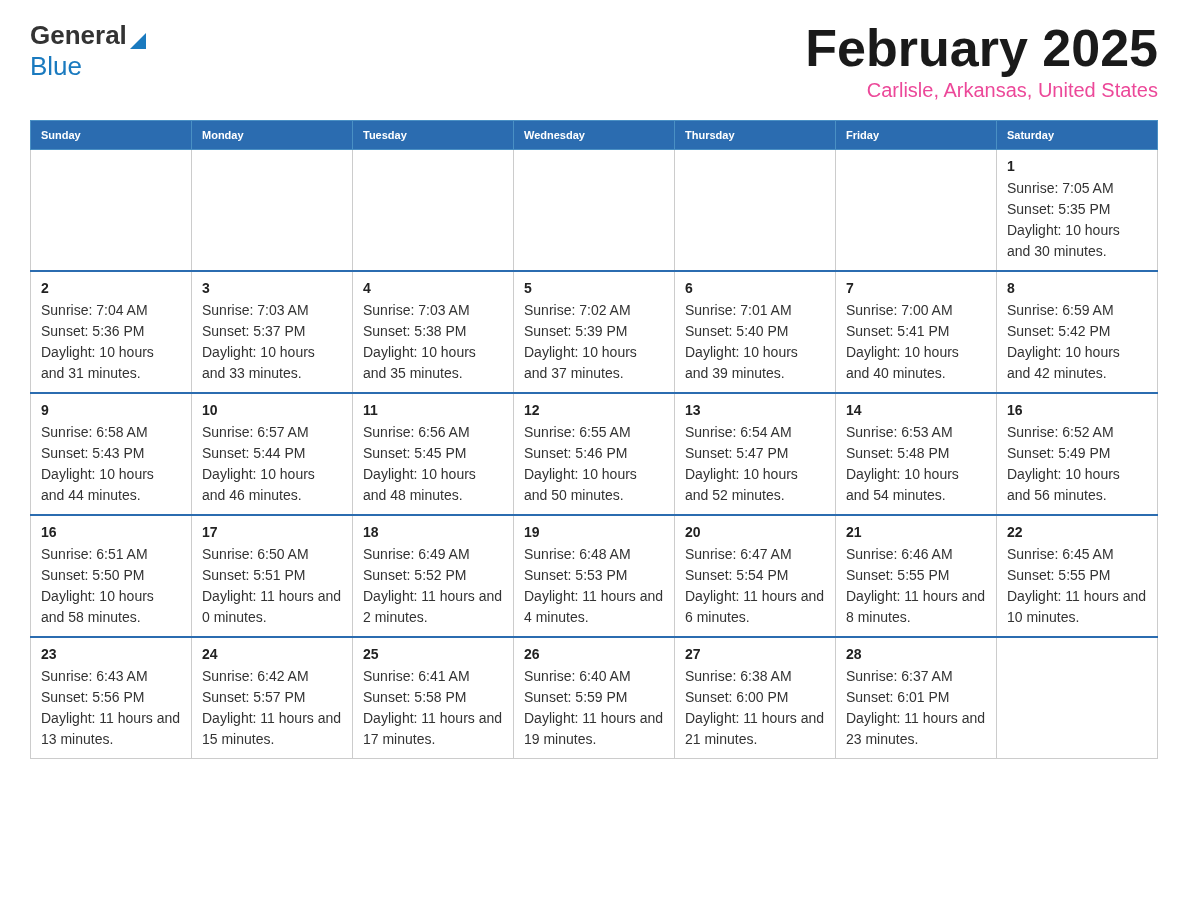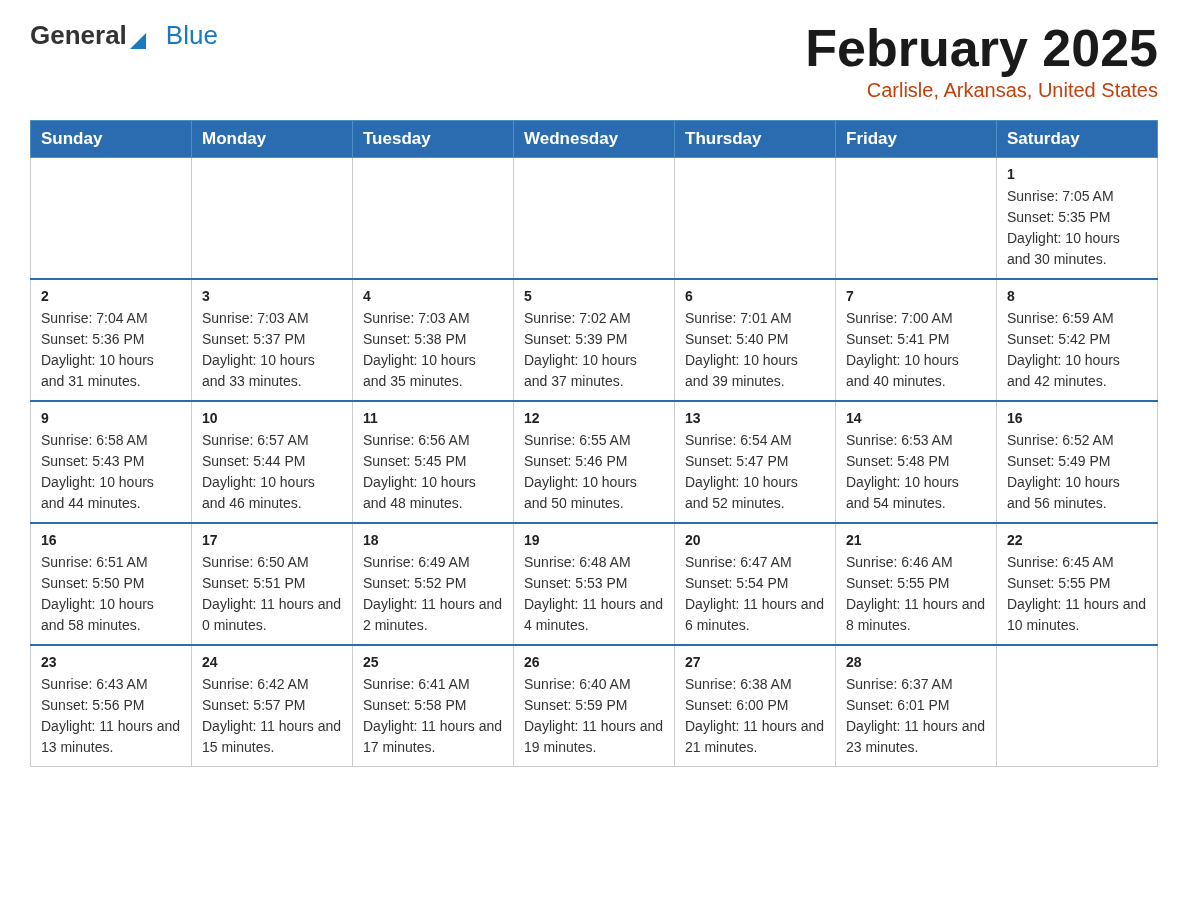--- a/index.html
+++ b/index.html
@@ -11,48 +11,47 @@
       min-height: 918px;
     }
     .header {
       display: flex;
       justify-content: space-between;
       align-items: flex-start;
       margin-bottom: 18px;
     }
     .logo {
       display: flex;
-      flex-direction: row;
+      flex-direction: column;
       align-items: flex-start;
-      gap: 20px;
     }
     .title-block {
       text-align: right;
     }
     .month-title {
       font-size: 52px;
       font-weight: bold;
       color: #1a1a1a;
       line-height: 1.1;
     }
     .location {
       font-size: 20px;
-      color: #c2410c;
+      color: #ec4899;
       margin-top: 2px;
       text-align: right;
     }
     .calendar-table {
       width: 100%;
       border-collapse: collapse;
       border: 1px solid #ccc;
     }
     .calendar-table th {
       background-color: #2b6cb0;
       color: #fff;
-      font-size: 17px;
+      font-size: 11px;
       font-weight: bold;
       padding: 8px 10px;
       text-align: left;
       border: 1px solid #4a90c4;
     }
     .calendar-table td {
       vertical-align: top;
       padding: 8px 10px;
       font-size: 12.5px;
       color: #222;

